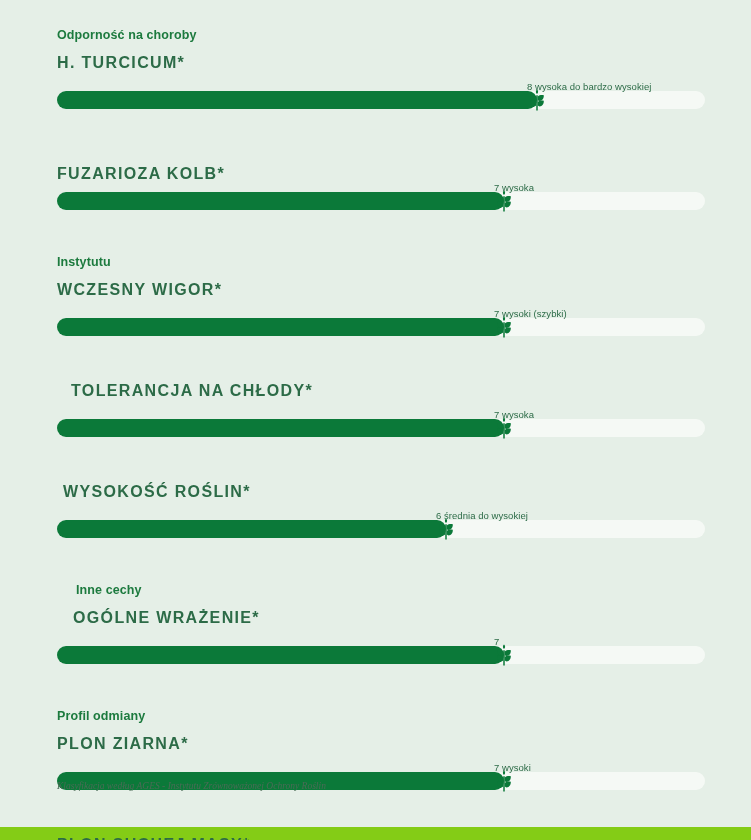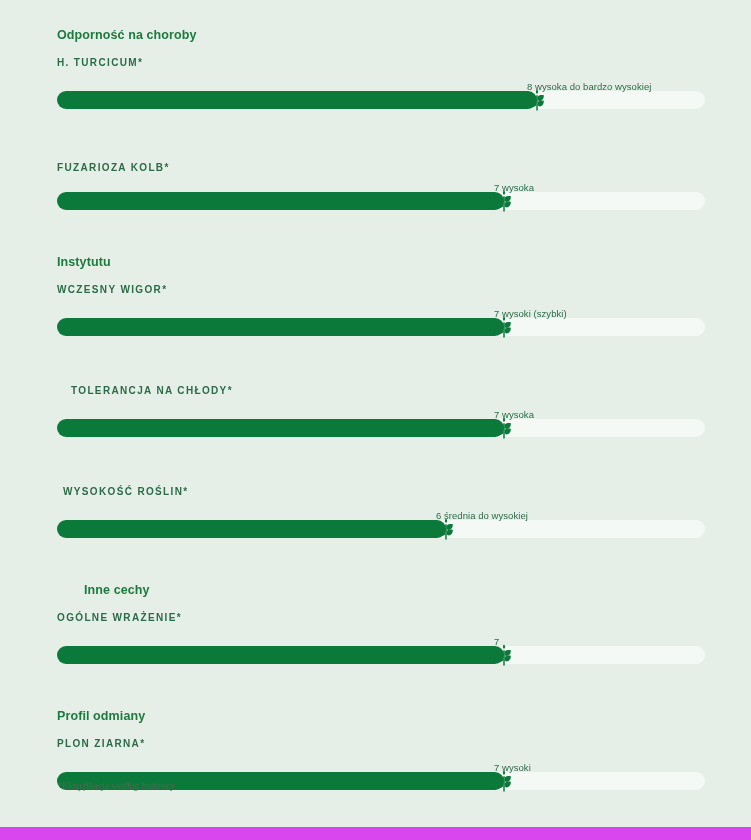--- a/index.html
+++ b/index.html
@@ -10,21 +10,21 @@
     width: 751px;
     height: 840px;
     background: #eef3ee;
     font-family: "Liberation Sans", sans-serif;
     overflow: hidden;
   }
   .page {
     position: relative;
     width: 751px;
     height: 840px;
-    background: #d946ef;
+    background: #84cc16;
     box-sizing: border-box;
   }
   .card {
     position: absolute;
     left: 0px;
     top: 0px;
     width: 751px;
     height: 827px;
     background: #e5efe7;
   }
@@ -38,21 +38,21 @@
   .section-title {
     color: #1c7a3e;
     font-size: 12.5px;
     font-weight: 700;
     letter-spacing: 0.1px;
     line-height: 14px;
   }
 
   .trait-label {
     color: #2c6b47;
-    font-size: 10px;
+    font-size: 16px;
     font-weight: 700;
     letter-spacing: 1.35px;
     text-transform: uppercase;
     line-height: 12px;
     white-space: nowrap;
   }
 
   .bar-wrap {
     position: relative;
     width: 648px;
@@ -125,21 +125,21 @@
             <svg width="20" height="22" viewBox="0 0 20 22">
               <path d="M10 0.6c1.5 1.1 1.5 3.3 0 4.4-1.5-1.1-1.5-3.3 0-4.4z" fill="#0b7939"></path>
               <path d="M9.25 6.2h1.5v15.2h-1.5z" fill="#0b7939"></path>
               <path d="M9.2 7.6C7.6 6.0 5.0 5.8 3.2 6.3c-0.2 1.9 0.6 4.2 2.4 5.2 1.6 0.9 3.0 0.4 3.6-0.3z" fill="#0b7939"></path>
               <path d="M10.8 7.6c1.6-1.6 4.2-1.8 6.0-1.3 0.2 1.9-0.6 4.2-2.4 5.2-1.6 0.9-3.0 0.4-3.6-0.3z" fill="#0b7939"></path>
               <path d="M9.2 13.0C7.6 11.4 5.0 11.2 3.2 11.7c-0.2 1.9 0.6 4.2 2.4 5.2 1.6 0.9 3.0 0.4 3.6-0.3z" fill="#0b7939"></path>
               <path d="M10.8 13.0c1.6-1.6 4.2-1.8 6.0-1.3 0.2 1.9-0.6 4.2-2.4 5.2-1.6 0.9-3.0 0.4-3.6-0.3z" fill="#0b7939"></path>
             </svg>
           </div>
         </div>
-        <div class="trait-label" style="position: absolute; top: 162px; left: 0px;">FUZARIOZA KOLB*</div>
+        <div class="trait-label" style="position: absolute; top: 168px; left: 0px;">FUZARIOZA KOLB*</div>
         <div class="bar-wrap" style="position: absolute; top: 192px; left: 0px;">
           <div class="bar-track"></div>
           <div class="bar-fill" style="width: 447px;"></div>
           <div class="value-label" style="left: 437px;">7 wysoka</div>
           <div class="bar-marker" style="left: 447px;">
             <svg width="20" height="22" viewBox="0 0 20 22">
               <path d="M10 0.6c1.5 1.1 1.5 3.3 0 4.4-1.5-1.1-1.5-3.3 0-4.4z" fill="#0b7939"></path>
               <path d="M9.25 6.2h1.5v15.2h-1.5z" fill="#0b7939"></path>
               <path d="M9.2 7.6C7.6 6.0 5.0 5.8 3.2 6.3c-0.2 1.9 0.6 4.2 2.4 5.2 1.6 0.9 3.0 0.4 3.6-0.3z" fill="#0b7939"></path>
               <path d="M10.8 7.6c1.6-1.6 4.2-1.8 6.0-1.3 0.2 1.9-0.6 4.2-2.4 5.2-1.6 0.9-3.0 0.4-3.6-0.3z" fill="#0b7939"></path>
@@ -190,22 +190,22 @@
             <svg width="20" height="22" viewBox="0 0 20 22">
               <path d="M10 0.6c1.5 1.1 1.5 3.3 0 4.4-1.5-1.1-1.5-3.3 0-4.4z" fill="#0b7939"></path>
               <path d="M9.25 6.2h1.5v15.2h-1.5z" fill="#0b7939"></path>
               <path d="M9.2 7.6C7.6 6.0 5.0 5.8 3.2 6.3c-0.2 1.9 0.6 4.2 2.4 5.2 1.6 0.9 3.0 0.4 3.6-0.3z" fill="#0b7939"></path>
               <path d="M10.8 7.6c1.6-1.6 4.2-1.8 6.0-1.3 0.2 1.9-0.6 4.2-2.4 5.2-1.6 0.9-3.0 0.4-3.6-0.3z" fill="#0b7939"></path>
               <path d="M9.2 13.0C7.6 11.4 5.0 11.2 3.2 11.7c-0.2 1.9 0.6 4.2 2.4 5.2 1.6 0.9 3.0 0.4 3.6-0.3z" fill="#0b7939"></path>
               <path d="M10.8 13.0c1.6-1.6 4.2-1.8 6.0-1.3 0.2 1.9-0.6 4.2-2.4 5.2-1.6 0.9-3.0 0.4-3.6-0.3z" fill="#0b7939"></path>
             </svg>
           </div>
         </div>
-        <div class="section-title" style="position: absolute; top: 583px; left: 8px; padding-left: 19px;">Inne cechy</div>
-        <div class="trait-label" style="position: absolute; top: 612px; left: 0px;">OGÓLNE WRAŻENIE*</div>
+        <div class="section-title" style="position: absolute; top: 583px; left: 0px; padding-left: 19px;">Inne cechy</div>
+        <div class="trait-label" style="position: absolute; top: 612px; left: 16px;">OGÓLNE WRAŻENIE*</div>
         <div class="bar-wrap" style="position: absolute; top: 646px; left: 0px;">
           <div class="bar-track"></div>
           <div class="bar-fill" style="width: 447px;"></div>
           <div class="value-label" style="left: 437px;">7</div>
           <div class="bar-marker" style="left: 447px;">
             <svg width="20" height="22" viewBox="0 0 20 22">
               <path d="M10 0.6c1.5 1.1 1.5 3.3 0 4.4-1.5-1.1-1.5-3.3 0-4.4z" fill="#0b7939"></path>
               <path d="M9.25 6.2h1.5v15.2h-1.5z" fill="#0b7939"></path>
               <path d="M9.2 7.6C7.6 6.0 5.0 5.8 3.2 6.3c-0.2 1.9 0.6 4.2 2.4 5.2 1.6 0.9 3.0 0.4 3.6-0.3z" fill="#0b7939"></path>
               <path d="M10.8 7.6c1.6-1.6 4.2-1.8 6.0-1.3 0.2 1.9-0.6 4.2-2.4 5.2-1.6 0.9-3.0 0.4-3.6-0.3z" fill="#0b7939"></path>
@@ -228,16 +228,16 @@
               <path d="M10.8 7.6c1.6-1.6 4.2-1.8 6.0-1.3 0.2 1.9-0.6 4.2-2.4 5.2-1.6 0.9-3.0 0.4-3.6-0.3z" fill="#0b7939"></path>
               <path d="M9.2 13.0C7.6 11.4 5.0 11.2 3.2 11.7c-0.2 1.9 0.6 4.2 2.4 5.2 1.6 0.9 3.0 0.4 3.6-0.3z" fill="#0b7939"></path>
               <path d="M10.8 13.0c1.6-1.6 4.2-1.8 6.0-1.3 0.2 1.9-0.6 4.2-2.4 5.2-1.6 0.9-3.0 0.4-3.6-0.3z" fill="#0b7939"></path>
             </svg>
           </div>
         </div>
         <div class="trait-label" style="position: absolute; top: 839px; left: 0px;">PLON SUCHEJ MASY*</div>
       </div>
 
     <div class="footnote" id="footnote-block" style="top:779px;">
-        <div>*Klasyfikacja według hodowcy</div>
+        <div>Klasyfikacja według AGES - Instytutu Zrównoważonej Ochrony Roślin</div>
       </div>
   </div>
 </div>
 
 </body></html>

